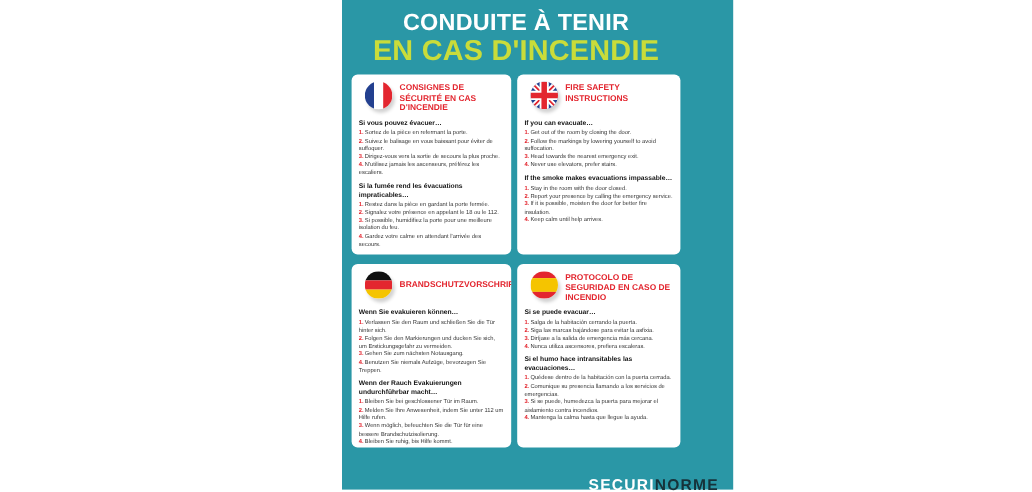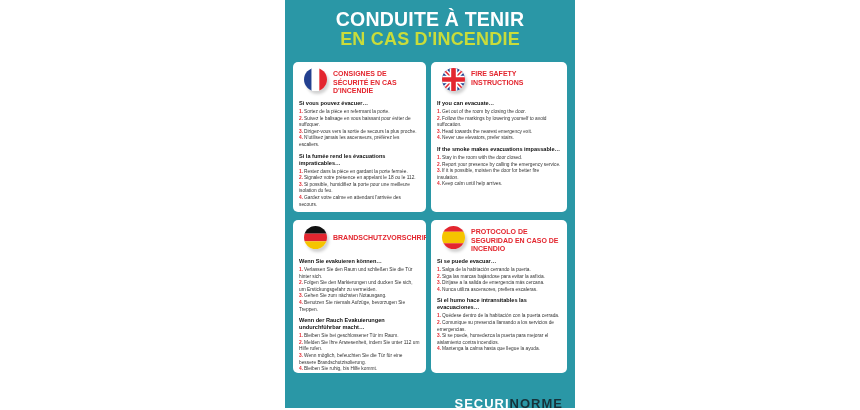--- a/index.html
+++ b/index.html
@@ -3,27 +3,28 @@
 <meta charset="utf-8">
 <style>
   html, body { margin: 0; padding: 0; }
   body {
     width: 860px; height: 410px; background: #ffffff; position: relative; overflow: hidden;
     font-family: "Liberation Sans", sans-serif;
   }
   .poster {
     position: absolute; left: 285px; top: 0; width: 290px; height: 408px;
     background: #2a97a6;
+    padding-left: 36px;
   }
   .title1, .title2 {
     position: absolute; left: 0; width: 290px; text-align: center;
     font-family: "Liberation Sans", sans-serif; font-weight: bold; letter-spacing: 0.2px;
   }
   .title1 { top: 8px; font-size: 19.5px; color: #ffffff; }
-  .title2 { top: 29px; font-size: 18px; color: #c9dc3a; }
+  .title2 { top: 29px; font-size: 24px; color: #c9dc3a; }
 
   .card {
     position: absolute; background: #ffffff; border-radius: 5px; overflow: hidden;
     box-sizing: border-box; padding: 0 6px;
   }
   .card.fr { left: 8px;   top: 62px;  width: 133px; height: 150px; }
   .card.uk { left: 146px; top: 62px;  width: 136px; height: 150px; }
   .card.de { left: 8px;   top: 220px; width: 133px; height: 153px; }
   .card.es { left: 146px; top: 220px; width: 136px; height: 153px; }
 

